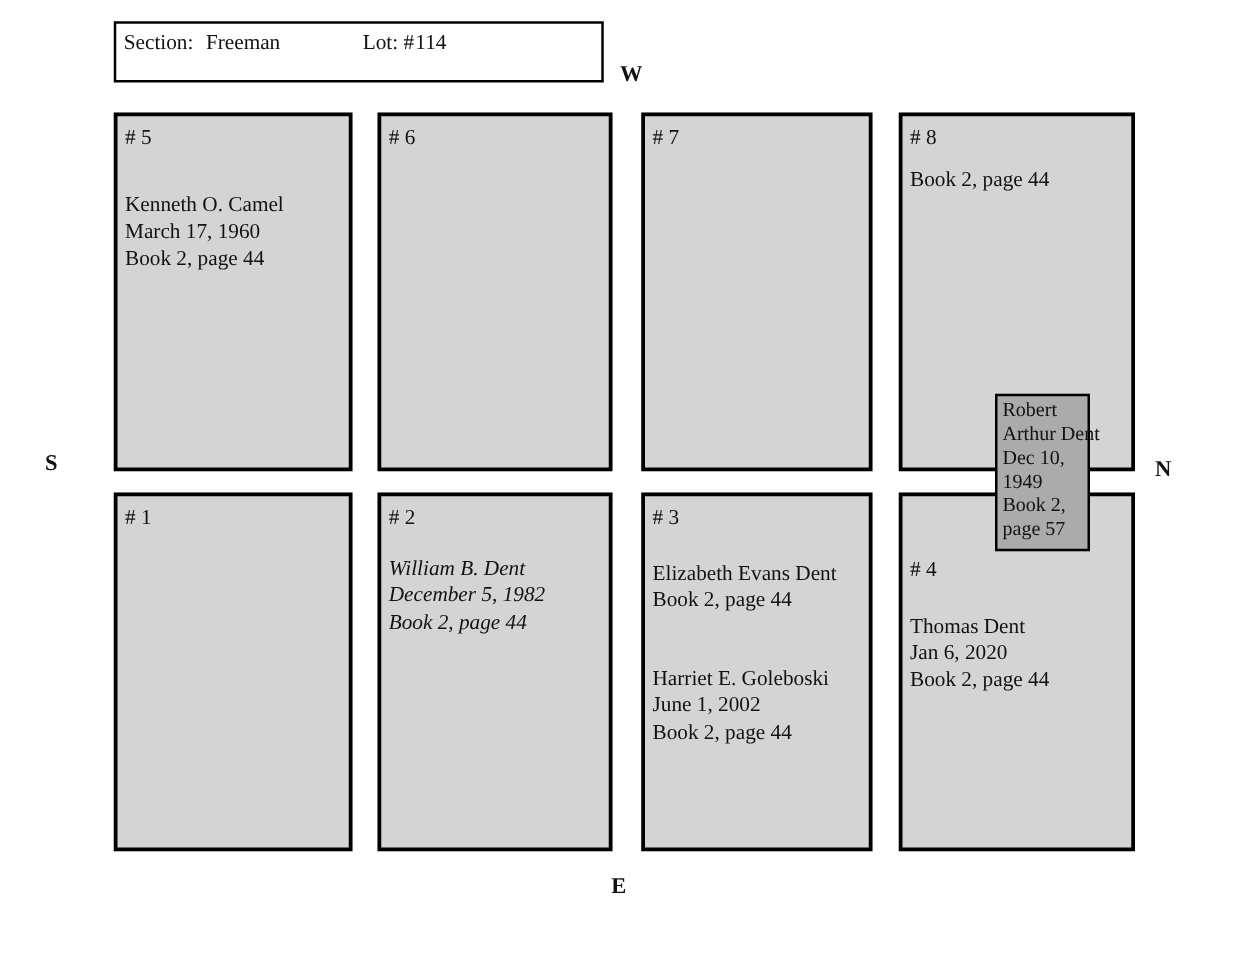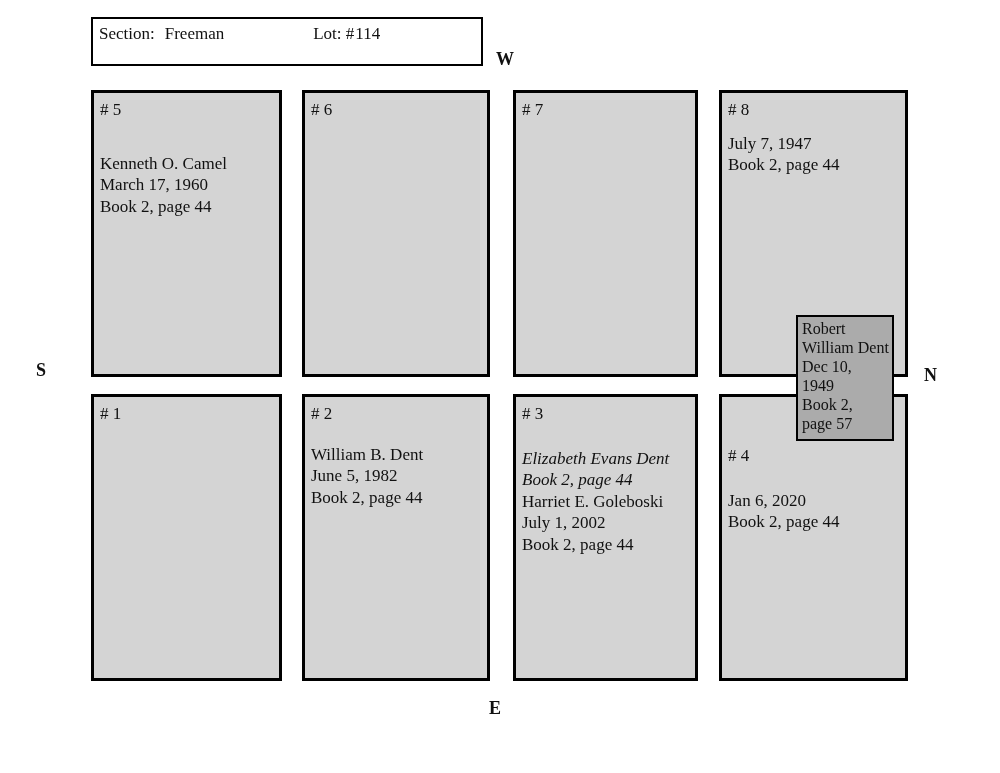--- a/index.html
+++ b/index.html
@@ -25,21 +25,21 @@
     width: 392px;
     height: 49px;
     box-sizing: border-box;
     border: 2px solid #000000;
     background: #ffffff;
     padding: 5px 6px 0 6px;
     font-size: 17px;
     white-space: nowrap;
   }
   .header-box .sec-value { margin-left: 10px; }
-  .header-box .lot-label { margin-left: 89px; }
+  .header-box .lot-label { margin-left: 66px; }
   .header-box .lot-value { margin-left: 1px; }
 
   
   .compass {
     position: absolute;
     font-size: 18px;
     font-weight: bold;
     line-height: 18px;
   }
   .compass-w { left: 496px; top: 50px; }
@@ -62,32 +62,32 @@
   .c1 { left: 91px;  width: 191px; }
   .c2 { left: 302px; width: 188px; }
   .c3 { left: 513px; width: 185px; }
   .c4 { left: 719px; width: 189px; }
 
   .plot-number { white-space: nowrap; }
   .entry div { white-space: nowrap; }
 
   .p5 .entry       { margin-top: 32px; }
   .p8 .entry       { margin-top: 12px; }
-  .p2 .entry       { margin-top: 19px; }
-  .p3 .e1          { margin-top: 23px; font-style: italic; }
-  .p3 .e2          { }
+  .p2 .entry       { margin-top: 19px; font-style: italic; }
+  .p3 .e1          { margin-top: 23px; }
+  .p3 .e2          { margin-top: 41px; }
   .p4 .plot-number { margin-top: 42px; }
   .p4 .entry       { margin-top: 23px; }
 
   
   .overlay-box {
     position: absolute;
     left: 796px;
     top: 315px;
-    width: 98px;
+    width: 76px;
     height: 126px;
     box-sizing: border-box;
     background: #ababab;
     border: 2px solid #000000;
     padding: 2px 2px 0 4px;
     font-size: 16px;
     line-height: 19px;
     z-index: 5;
   }
   .overlay-box div { white-space: nowrap; }
@@ -119,61 +119,61 @@
     <div class="plot-number"># 6</div>
   </div>
 
   <div class="plot r1 c3 p7">
     <div class="plot-number"># 7</div>
   </div>
 
   <div class="plot r1 c4 p8">
     <div class="plot-number"># 8</div>
     <div class="entry e1">
-      <div>July 7, 1947</div>
       <div>Book 2, page 44</div>
     </div>
   </div>
 
   <div class="plot r2 c1 p1">
     <div class="plot-number"># 1</div>
   </div>
 
   <div class="plot r2 c2 p2">
     <div class="plot-number"># 2</div>
     <div class="entry e1">
       <div>William B. Dent</div>
-      <div>June 5, 1982</div>
+      <div>December 5, 1982</div>
       <div>Book 2, page 44</div>
     </div>
   </div>
 
   <div class="plot r2 c3 p3">
     <div class="plot-number"># 3</div>
     <div class="entry e1">
       <div>Elizabeth Evans Dent</div>
       <div>Book 2, page 44</div>
     </div>
     <div class="entry e2">
       <div>Harriet E. Goleboski</div>
-      <div>July 1, 2002</div>
+      <div>June 1, 2002</div>
       <div>Book 2, page 44</div>
     </div>
   </div>
 
   <div class="plot r2 c4 p4">
     <div class="plot-number"># 4</div>
     <div class="entry e1">
+      <div>Thomas Dent</div>
       <div>Jan 6, 2020</div>
       <div>Book 2, page 44</div>
     </div>
   </div>
 
   <div class="overlay-box">
     <div>Robert</div>
-    <div>William Dent</div>
+    <div>Arthur Dent</div>
     <div>Dec 10,</div>
     <div>1949</div>
     <div>Book 2,</div>
     <div>page 57</div>
   </div>
 
 </div>
 
 </body></html>

